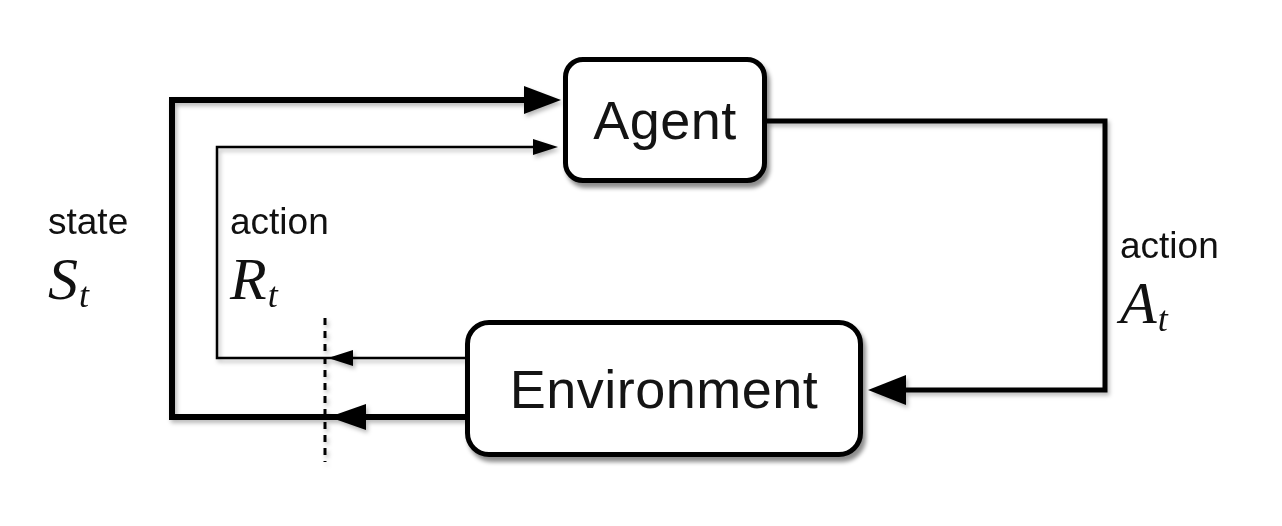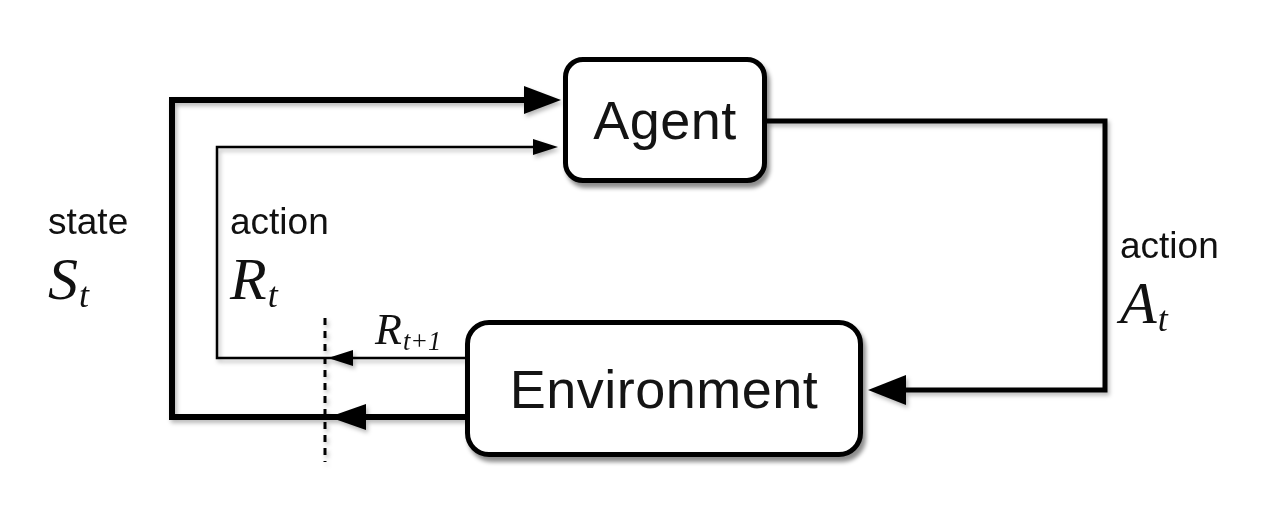--- a/index.html
+++ b/index.html
@@ -106,16 +106,15 @@
   <div class="side-label lbl-reward">
     <span class="word">action</span>
     <span class="math"><span>R</span><sub>t</sub></span>
   </div>
 
   <div class="side-label lbl-action">
     <span class="word">action</span>
     <span class="math"><span>A</span><sub>t</sub></span>
   </div>
 
-  <div class="float-math fm-next-reward"><span>R</span><sub>t+1</sub></div>
 
 
 </div>
 
 </body></html>

